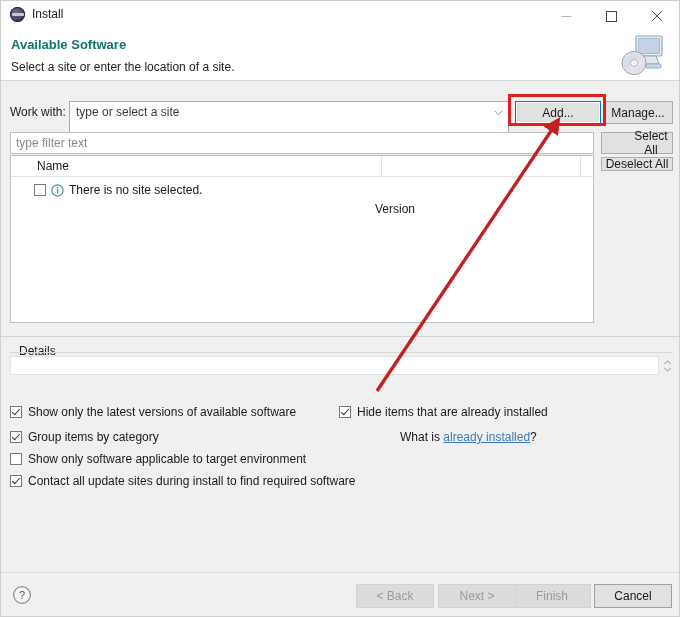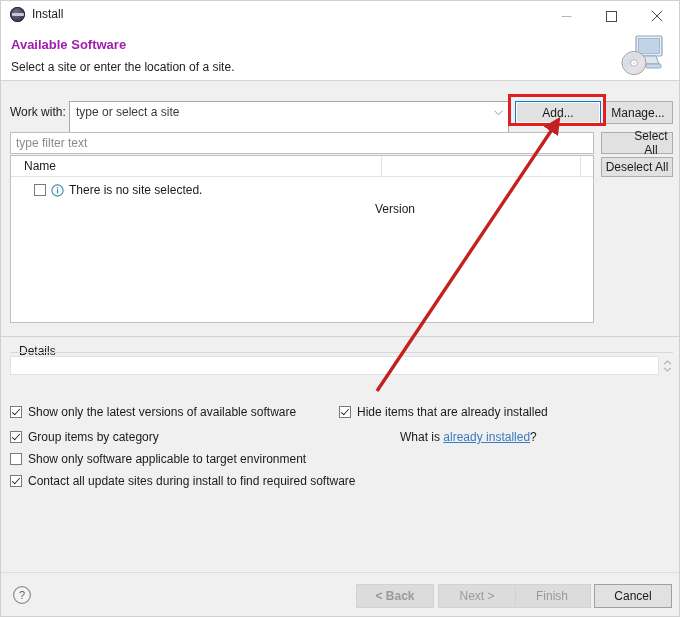--- a/index.html
+++ b/index.html
@@ -81,21 +81,21 @@
     height: 50px;
     background: #ffffff;
     border-bottom: 1px solid #d6d6d6;
     box-sizing: border-box;
   }
   .header-title {
     position: absolute;
     left: 10px; top: 6px;
     font-size: 13px;
     font-weight: bold;
-    color: #a21caf;
+    color: #0f766e;
   }
   .header-sub {
     position: absolute;
     left: 10px; top: 29px;
     font-size: 12px;
     color: #222222;
   }
   .banner-icon {
     position: absolute;
     right: 13px; top: 2px;
@@ -194,21 +194,21 @@
     color: #8a8a8a;
   }
   .btn-selectall {
     position: absolute;
     left: 600px; top: 50px;
     width: 72px; height: 22px; padding-left: 28px;
   }
   .btn-deselectall {
     position: absolute;
     left: 600px; top: 75px;
-    width: 72px; height: 20px;
+    width: 72px; height: 14px;
   }
 
   .tablebox {
     position: absolute;
     left: 9px; top: 73px;
     width: 584px; height: 168px;
     background: #ffffff;
     border: 1px solid #bfbfbf;
     box-sizing: border-box;
   }
@@ -220,21 +220,21 @@
     background: #ffffff;
     border-bottom: 1px solid #e3e3e3;
     box-sizing: border-box;
   }
   .th {
     position: absolute;
     top: 3px;
     font-size: 12px;
     color: #1a1a1a;
   }
-  .th-name { left: 13px; }
+  .th-name { left: 26px; }
   .th-version { left: 364px; margin-top: 43px; }
   .colsep {
     position: absolute;
     top: 0;
     width: 1px; height: 21px;
     background: #e3e3e3;
   }
   .colsep-1 { left: 370px; }
   .colsep-2 { left: 569px; }
 
@@ -368,21 +368,21 @@
   .btn-footer {
     position: absolute;
     top: 11px;
     width: 78px; height: 24px;
   }
   .btn-disabled {
     color: #9a9a9a;
     background: #dcdcdc;
     border: 1px solid #d2d2d2;
   }
-  .btn-back   { left: 355px; font-weight: bold; }
+  .btn-back   { left: 355px; }
   .btn-next   { left: 437px; }
   .btn-finish { left: 512px; }
   .btn-cancel { left: 593px; background: #e1e1e1; border: 1px solid #a0a0a0; }
 
   
   .annotation {
     position: absolute;
     left: 0; top: 0;
     width: 680px; height: 617px;
     pointer-events: none;

